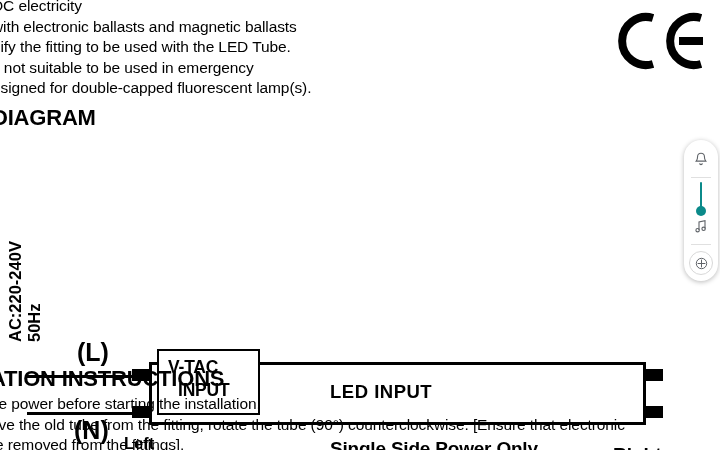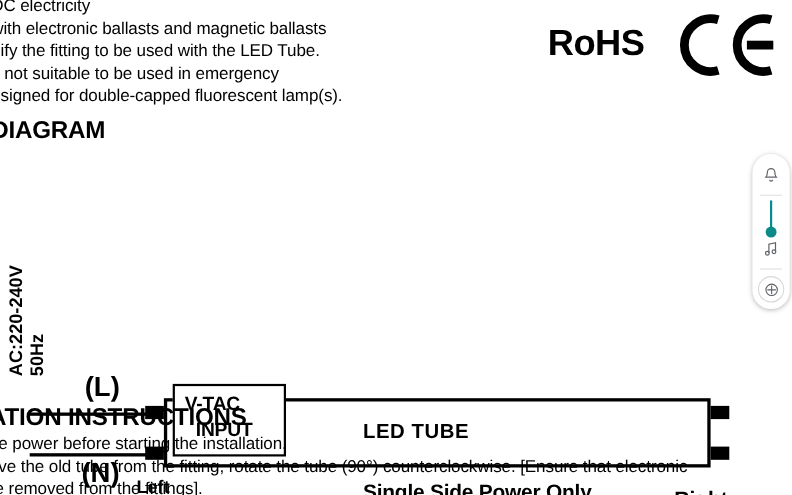--- a/index.html
+++ b/index.html
@@ -266,21 +266,20 @@
 <div class="page">
 
   <div class="notes">
     <div class="line">DC electricity</div>
     <div class="line"> with electronic ballasts and magnetic ballasts</div>
     <div class="line">dify the fitting to be used with the LED Tube.</div>
     <div class="line">s not suitable to be used in emergency</div>
     <div class="line">esigned for double-capped fluorescent lamp(s).</div>
   </div>
 
-  <div class="rohs">RoHS</div>
   <div class="ce-mark">
     <svg width="95" height="62" viewBox="0 0 95 62">
       <path d="M40 8 A24 24 0 1 0 40 54" fill="none" stroke="#000" stroke-width="8"></path>
       <path d="M88 8 A24 24 0 1 0 88 54" fill="none" stroke="#000" stroke-width="8"></path>
       <rect x="66" y="27" width="24" height="8" fill="#000"></rect>
     </svg>
   </div>
 
   <div class="heading" id="wiring-heading">DIAGRAM</div>
 
@@ -295,21 +294,21 @@
 
     <div class="lbl-L">(L)</div>
     <div class="lbl-N">(N)</div>
 
     <div class="pin pin-l1"></div>
     <div class="pin pin-l2"></div>
     <div class="pin pin-r1"></div>
     <div class="pin pin-r2"></div>
 
     <div class="tube-body"></div>
-    <div class="tube-label">LED TUBE</div>
+    <div class="tube-label">LED INPUT</div>
 
     <div class="input-box">
       <div class="t1">V-TAC</div>
       <div class="t2">INPUT</div>
     </div>
 
     <div class="lbl-left">Left</div>
     <div class="lbl-single">Single Side Power Only</div>
     <div class="lbl-right">Right</div>
   </div>

